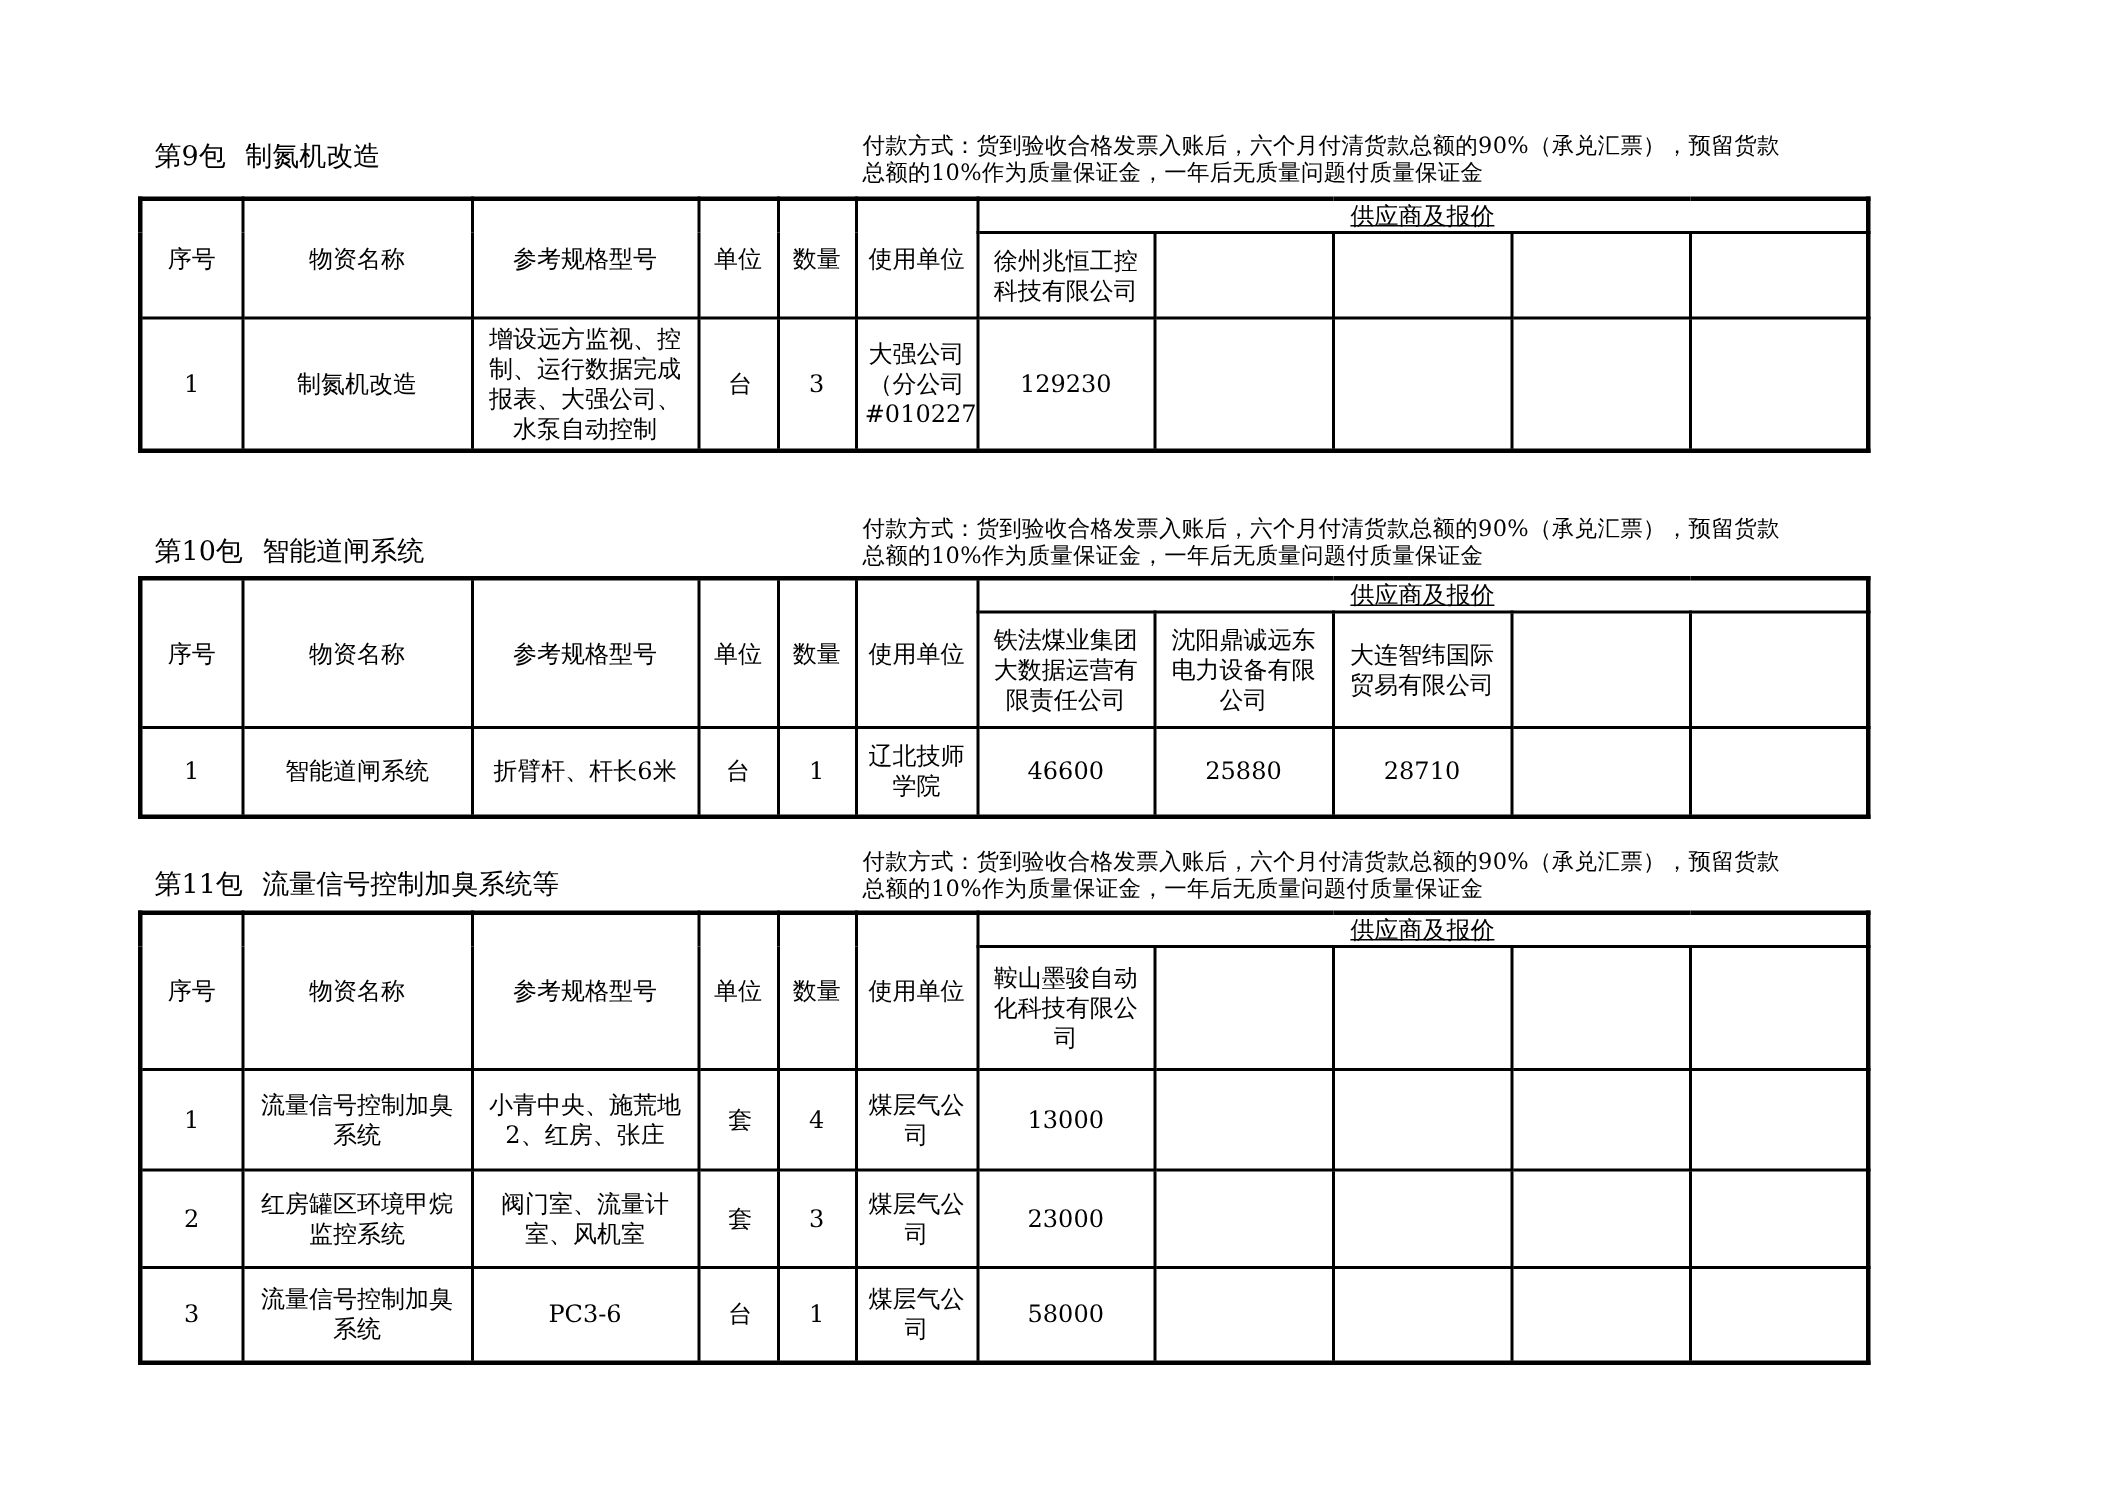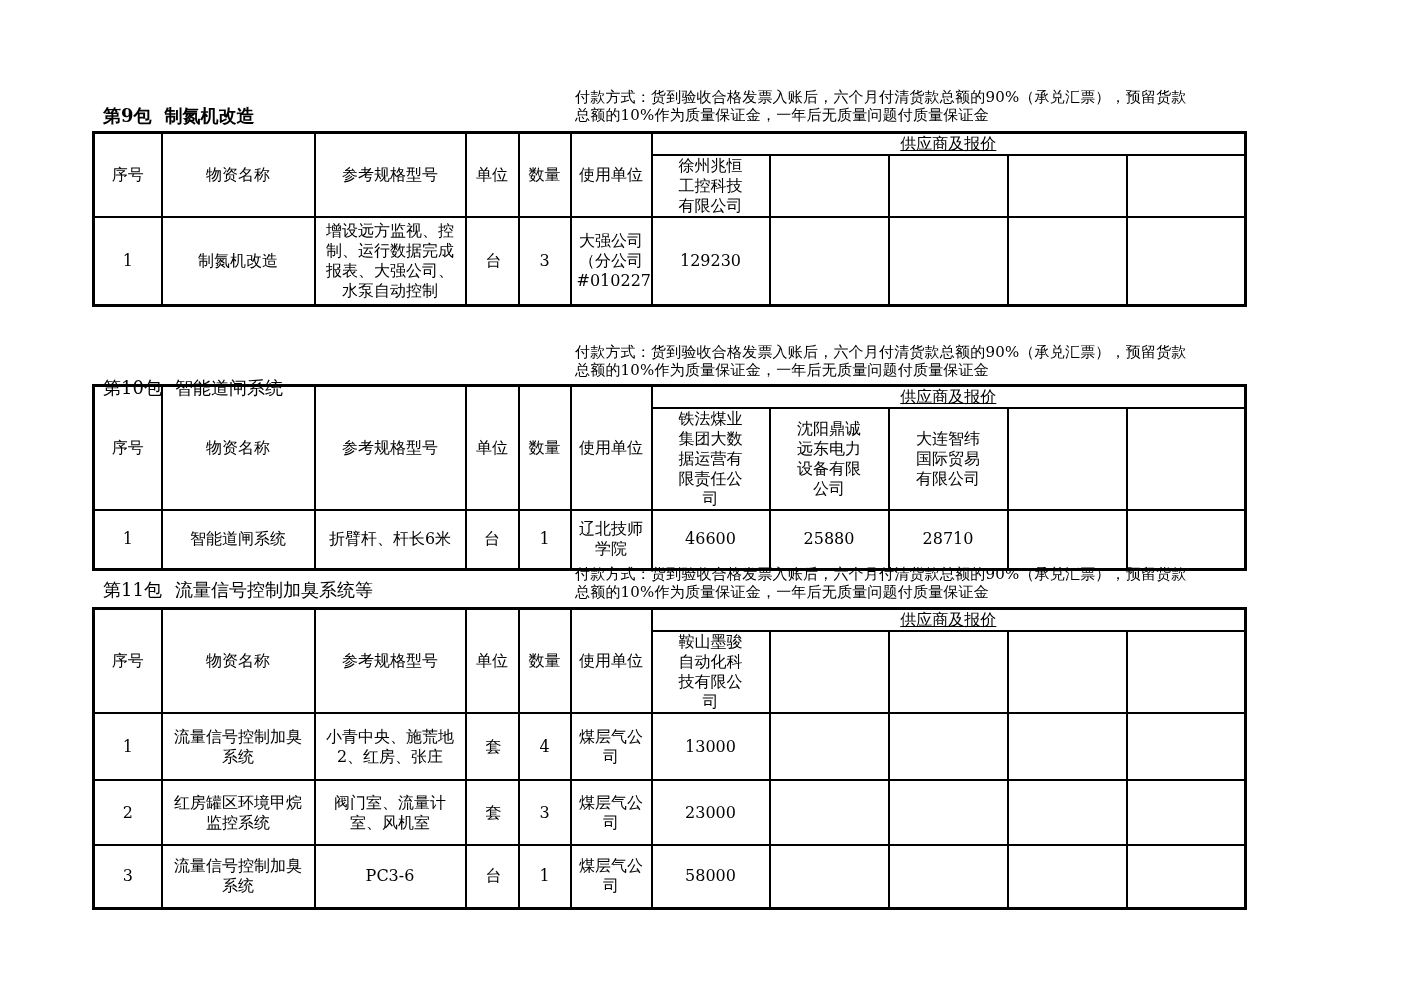--- a/index.html
+++ b/index.html
@@ -25,37 +25,37 @@
     border:3px solid #000;
   }
   table.pkg th, table.pkg td {
     border:2px solid #000;
     font-weight:normal;
     text-align:center; vertical-align:middle;
     font-size:16px; line-height:20px;
     overflow:hidden;
   }
   th.sup-group { font-size:17px; line-height:18px;text-decoration:underline; }
-  th.sup { padding:0 20px; line-height:21px; }
+  th.sup { padding:0 8px; line-height:21px; }
   td.td-name, td.td-spec { text-align:left; padding:0 6px; }
   td.td-user { padding:0 5px; }
   td.td-unit { text-align:left; padding-left:3px; }
   td.td-quote { font-size:15px; }
   
   table.t1 td.td-name { text-align:center; padding:0 2px; }
   table.t2 td.td-unit { text-align:center; padding-left:0; }
 </style>
 </head>
 <body>
 
 <div class="payment-note" style="top:88px;">
   <div>付款方式：货到验收合格发票入账后，六个月付清货款总额的90%（承兑汇票），预留货款</div>
   <div>总额的10%作为质量保证金，一年后无质量问题付质量保证金</div>
 </div>
-<div class="section-title" style="top:105px;font-weight:bold;">
+<div class="section-title" style="top:94px;">
   <span class="pkg-no">第9包</span><span>制氮机改造</span>
 </div>
 
 <table class="pkg t1" style="top:131px;">
   <colgroup>
     <col style="width:68px">
       <col style="width:153px">
       <col style="width:151px">
     <col style="width:53px">
       <col style="width:52px">
@@ -98,21 +98,21 @@
       <td class="td-quote"></td>
       <td class="td-quote"></td>
     </tr>
   </tbody>
 </table>
 
 <div class="payment-note" style="top:343px;">
   <div>付款方式：货到验收合格发票入账后，六个月付清货款总额的90%（承兑汇票），预留货款</div>
   <div>总额的10%作为质量保证金，一年后无质量问题付质量保证金</div>
 </div>
-<div class="section-title" style="top:377px;">
+<div class="section-title" style="top:357px;">
   <span class="pkg-no">第10包</span><span>智能道闸系统</span>
 </div>
 
 <table class="pkg t2" style="top:384px;">
   <colgroup>
     <col style="width:68px">
       <col style="width:153px">
       <col style="width:151px">
     <col style="width:53px">
       <col style="width:52px">

